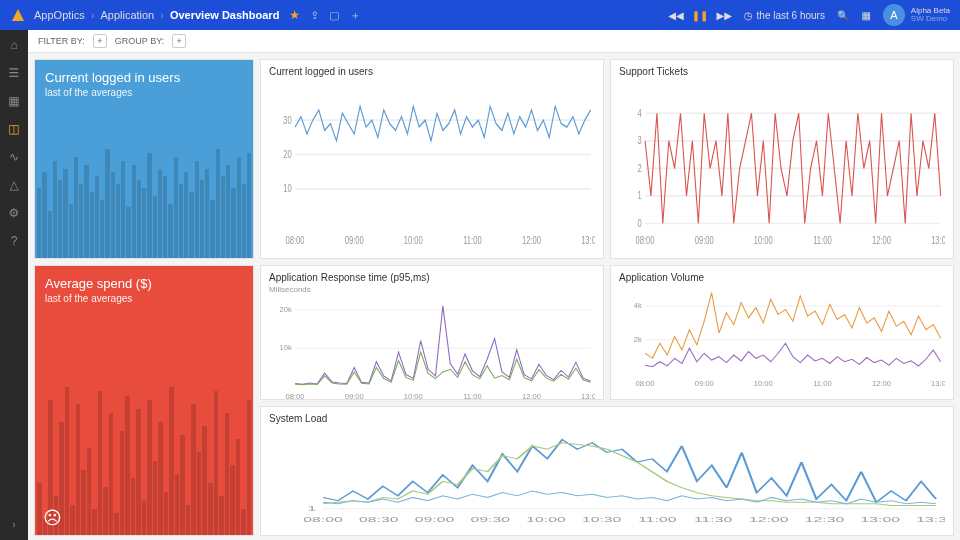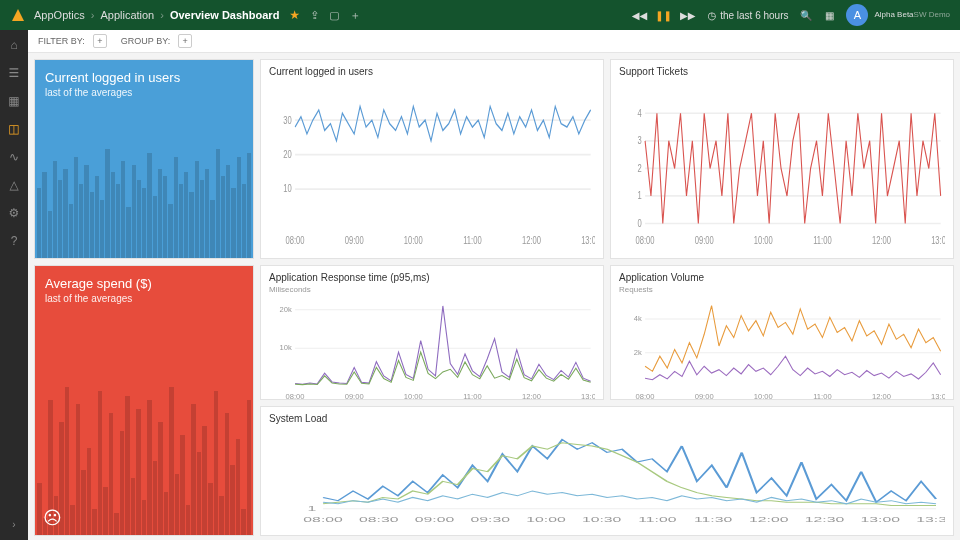--- a/index.html
+++ b/index.html
@@ -1,30 +1,30 @@
 <!DOCTYPE html>
 <html><head>
 <meta charset="utf-8">
 <style>
 * { margin:0; padding:0; box-sizing:border-box; font-family:-apple-system,BlinkMacSystemFont,"Segoe UI",Arial,sans-serif; }
 body { background:#f4f4f4; width:960px; height:540px; overflow:hidden; font-size:10px; }
-.topbar { height:30px; background:#14532d; color:#ddd; display:flex; align-items:center; padding:0 10px; }
+.topbar { height:30px; background:#1d4ed8; color:#ddd; display:flex; align-items:center; padding:0 10px; }
 .logo-icon { width:16px; height:16px; margin-right:8px; }
 .crumbs { display:flex; align-items:center; gap:6px; font-size:11px; }
 .crumbs .sep { opacity:.5; }
 .crumb-current { font-weight:600; color:#fff; }
 .star { color:#f5a623; margin-left:10px; font-size:12px; cursor:pointer; }
 .top-icon { margin-left:10px; opacity:.8; cursor:pointer; font-size:11px; }
 .topbar-right { margin-left:auto; display:flex; align-items:center; gap:12px; }
 .play-ctrl { display:flex; gap:8px; font-size:10px; }
 .pause { color:#f5a623; }
 .time-range { display:flex; align-items:center; gap:4px; font-size:10px; }
 .avatar { width:22px; height:22px; border-radius:50%; background:#4a90e2; color:#fff; display:flex; align-items:center; justify-content:center; font-size:11px; }
 .user-block { display:flex; align-items:center; gap:6px; }
-.user-text { display:flex; flex-direction:row; line-height:1; font-size:8px; }
+.user-text { display:flex; flex-direction:column; line-height:1; font-size:8px; }
 .sidebar { position:absolute; left:0; top:30px; bottom:0; width:28px; background:#2a2a2a; display:flex; flex-direction:column; align-items:center; padding-top:8px; gap:14px; }
 .sidebar .nav-icon { color:#888; font-size:12px; cursor:pointer; }
 .sidebar .nav-icon.active { color:#f5a623; }
 .sidebar .expand { margin-top:auto; margin-bottom:10px; color:#888; font-size:10px; }
 .content { position:absolute; left:28px; right:0; top:30px; bottom:0; display:flex; flex-direction:column; }
 .tagbar, .filterbar { background:#fff; border-bottom:1px solid #e5e5e5; padding:4px 10px; display:flex; align-items:center; gap:8px; font-size:9px; color:#666; }
 .tag-chip { border:1px solid #ccc; border-radius:2px; padding:1px 6px; font-size:8px; }
 .plus-btn { border:1px solid #ccc; width:14px; height:14px; display:inline-flex; align-items:center; justify-content:center; cursor:pointer; border-radius:2px; }
 .grid { flex:1; padding:6px; display:grid; grid-template-columns:220px 1fr 1fr; grid-template-rows:200px 135px 130px; gap:6px; }
 .panel { background:#fff; border:1px solid #e2e2e2; padding:6px 8px; position:relative; overflow:hidden; }
@@ -101,21 +101,21 @@
   <span class="nav-icon">△</span>
   <span class="nav-icon">⚙</span>
   <span class="nav-icon">?</span>
   <span class="expand">›</span>
 </div>
 
 <div class="content">
   <div class="filterbar">
     <span>FILTER BY:</span>
     <span class="plus-btn">+</span>
-    <span style="margin-left:6px">GROUP BY:</span>
+    <span style="">GROUP BY:</span>
     <span class="plus-btn">+</span>
   </div>
 
   <div class="grid">
 
     <div id="p-users" class="panel stat-panel stat-blue">
       <div class="stat-title">Current logged in users</div>
       <div class="stat-sub">last of the averages</div>
       <div class="stat-bars">
           <div class="bar" style="height: 64.2857%;"></div>
@@ -265,21 +265,20 @@
           <text x="187.2" y="98" text-anchor="middle" class="axis-text">11:00</text>
           <text x="241.60000000000002" y="98" text-anchor="middle" class="axis-text">12:00</text>
           <text x="296" y="98" text-anchor="middle" class="axis-text">13:00</text>
           <path d="M24.0 83.0 L30.8 83.8 L37.6 82.6 L44.4 83.4 L51.2 73.0 L58.0 81.5 L64.8 82.6 L71.6 83.0 L78.4 67.4 L85.2 81.9 L92.0 82.6 L98.8 61.8 L105.6 75.6 L112.4 80.4 L119.2 52.5 L126.0 74.1 L132.8 78.2 L139.6 41.3 L146.4 69.2 L153.2 75.6 L160.0 7.7 L166.8 63.6 L173.6 74.1 L180.4 54.3 L187.2 70.7 L194.0 76.3 L200.8 59.2 L207.6 39.4 L214.4 71.8 L221.2 77.1 L228.0 50.2 L234.8 74.4 L241.6 78.5 L248.4 64.4 L255.2 75.2 L262.0 79.3 L268.8 70.3 L275.6 76.7 L282.4 62.5 L289.2 77.8 L296.0 80.8" fill="none" stroke="#8e6bbf" stroke-width="1"></path>
           <path d="M24.0 83.8 L30.8 84.1 L37.6 83.4 L44.4 84.0 L51.2 75.6 L58.0 82.6 L64.8 83.4 L71.6 83.8 L78.4 71.8 L85.2 82.8 L92.0 83.4 L98.8 67.4 L105.6 78.2 L112.4 81.9 L119.2 60.7 L126.0 77.1 L132.8 80.0 L139.6 52.5 L146.4 73.3 L153.2 78.2 L160.0 71.8 L166.8 69.2 L173.6 77.1 L180.4 62.1 L187.2 74.4 L194.0 78.5 L200.8 65.9 L207.6 77.8 L214.4 75.2 L221.2 79.3 L228.0 59.2 L234.8 77.4 L241.6 80.4 L248.4 69.6 L255.2 77.8 L262.0 80.8 L268.8 74.1 L275.6 78.9 L282.4 68.1 L289.2 79.7 L296.0 81.9" fill="none" stroke="#7aa85c" stroke-width="1"></path>
         </svg>
     </div>
 
     <div id="p-vol" class="panel">
       <div class="panel-title">Application Volume</div>
-      <div class="panel-sub">Requests</div>
       <svg class="chart-svg" viewBox="0 0 300 100" preserveAspectRatio="none">
           <line x1="24" x2="296" y1="53.199999999999996" y2="53.199999999999996" stroke="#eee"></line>
           <text x="21" y="55.199999999999996" text-anchor="end" class="axis-text">2k</text>
           <line x1="24" x2="296" y1="20.39999999999999" y2="20.39999999999999" stroke="#eee"></line>
           <text x="21" y="22.39999999999999" text-anchor="end" class="axis-text">4k</text>
           <text x="24" y="98" text-anchor="middle" class="axis-text">08:00</text>
           <text x="78.4" y="98" text-anchor="middle" class="axis-text">09:00</text>
           <text x="132.8" y="98" text-anchor="middle" class="axis-text">10:00</text>
           <text x="187.2" y="98" text-anchor="middle" class="axis-text">11:00</text>
           <text x="241.60000000000002" y="98" text-anchor="middle" class="axis-text">12:00</text>

